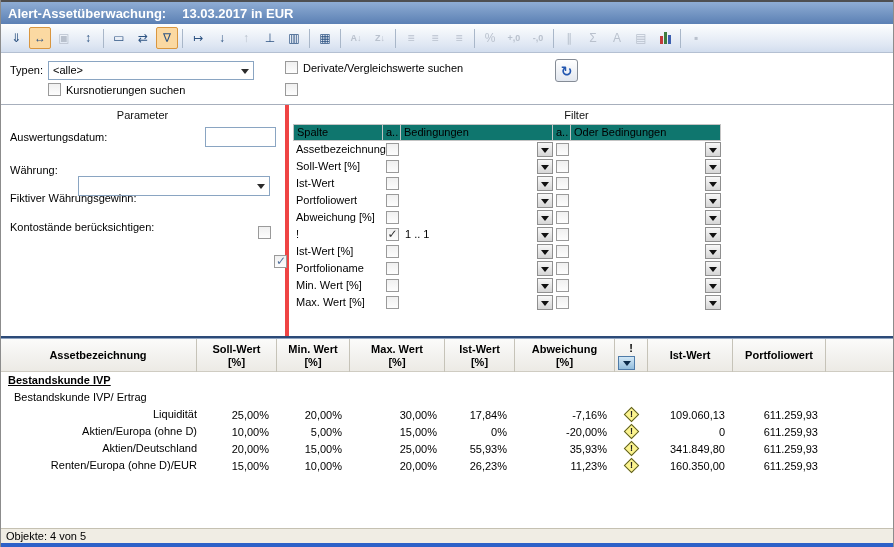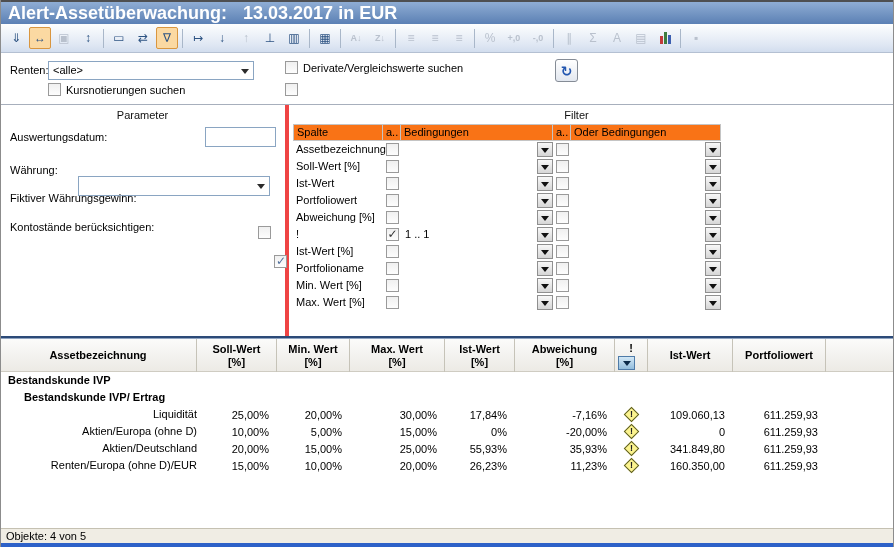--- a/index.html
+++ b/index.html
@@ -12,21 +12,21 @@
   .abs { position:absolute; }
 
   
   .frame { position:absolute; inset:0; border-left:1px solid #8c8c8c; border-right:1px solid #8c8c8c; pointer-events:none; z-index:50; }
 
   
   .titlebar {
     left:0; top:0; width:894px; height:24px;
     background:linear-gradient(#8fadd4,#5b80b4);
     border-top:2px solid #4e4f51;
-    color:#fff; font-weight:bold; font-size:18px;
+    color:#fff; font-weight:bold; font-size:13px;
     display:flex; align-items:center; padding-left:8px;
   }
   .titlebar .app { margin-right:16px; }
 
   
   .toolbar {
     left:0; top:24px; width:894px; height:29px;
     background:linear-gradient(#fdfefe,#dfe7f3 75%,#d2ddee);
     border-bottom:1px solid #b4c0d2;
     display:flex; align-items:center; padding-left:4px;
@@ -64,21 +64,21 @@
   }
   .hline104 { left:0; top:104px; width:894px; height:1px; background:#a7afbc; }
 
   
   .parampanel { left:0; top:105px; width:289px; height:231px; border-right:4px solid #ef4444; }
   .sectitle { font-size:11px; color:#111; text-align:center; }
   .inputbox { background:#fff; border:1px solid #8aa5c2; }
 
   
   .filterhead { display:flex; }
-  .fh { height:17px; background:#f97316; border:1px solid #c4c4c4; border-left:none; padding:1px 3px; line-height:13px; }
+  .fh { height:17px; background:#0f766e; border:1px solid #c4c4c4; border-left:none; padding:1px 3px; line-height:13px; }
   .fh:first-child { border-left:1px solid #c4c4c4; }
   .frow { display:flex; height:17px; align-items:center; position:relative; }
   .fcell-label { width:90px; padding-left:3px; line-height:17px; }
   .fcell-cb { width:18px; display:flex; justify-content:center; align-items:center; }
   .fcell-bed { width:152px; position:relative; height:17px; line-height:17px; padding-left:4px; }
   .fcell-oder { width:150px; position:relative; height:17px; line-height:17px; padding-left:4px; }
   .ddbtn {
     position:absolute; right:0; top:1px; width:16px; height:15px;
     background:linear-gradient(#f8f8f8,#d6d6d6); border:1px solid #8f8f8f;
     display:flex; align-items:flex-start; justify-content:center;
@@ -105,22 +105,22 @@
   .warnddbtn {
     width:17px; height:14px; margin-top:1px; align-self:flex-start; margin-left:3px;
     background:linear-gradient(#d3e8f6,#93bedd); border:1px solid #4f7ba8;
     display:flex; align-items:flex-start; justify-content:center;
   }
   .warnddbtn::after { content:""; width:0; height:0; border:4px solid transparent; border-top:5px solid #0b2b4a; margin-top:4px; }
 
   .tbody { left:0; top:372px; width:894px; }
   .row { display:flex; height:17px; align-items:center; }
   .name { line-height:17px; }
-  .g0 .name { padding-left:8px;  font-weight:bold; }
-  .g1 .name { padding-left:24px; font-weight:bold; }
+  .g0 .name { padding-left:8px;  font-weight:bold;text-decoration:underline; }
+  .g1 .name { padding-left:14px; font-weight:normal; }
   .leaf .name { padding-left:50px;text-align:right; }
   .num { text-align:right; padding-right:8px; }
   .warncell { display:flex; justify-content:center; align-items:center; }
   .warn {
     width:11px; height:11px; background:#fcf48f; border:1px solid #5c5c20;
     transform:rotate(45deg); display:flex; align-items:center; justify-content:center;
   }
   .warn span { transform:rotate(-45deg); font-size:9px; font-weight:bold; color:#222; line-height:1; }
 
   
@@ -176,21 +176,21 @@
       <span class="minibars">
         <i></i>
         <i></i>
         <i></i>
       </span>
     </span>
   <span class="tbsep"></span>
   <span class="tb dis">▪</span>
 </div>
 
-<span class="abs label" style="left:10px;top:64px;">Renten:</span>
+<span class="abs label" style="left:10px;top:64px;">Typen:</span>
 <div class="abs combo" style="left:48px;top:61px;width:206px;height:19px;">
   <span>&lt;alle&gt;</span>
   <span class="arr"></span>
 </div>
 <div class="cbrow" style="left:285px;top:61px;">
   <span class="cb"></span>
   <span>Derivate/Vergleichswerte suchen</span>
 </div>
 <div class="abs refreshbtn">↻</div>
 <div class="cbrow" style="left:48px;top:83px;">

